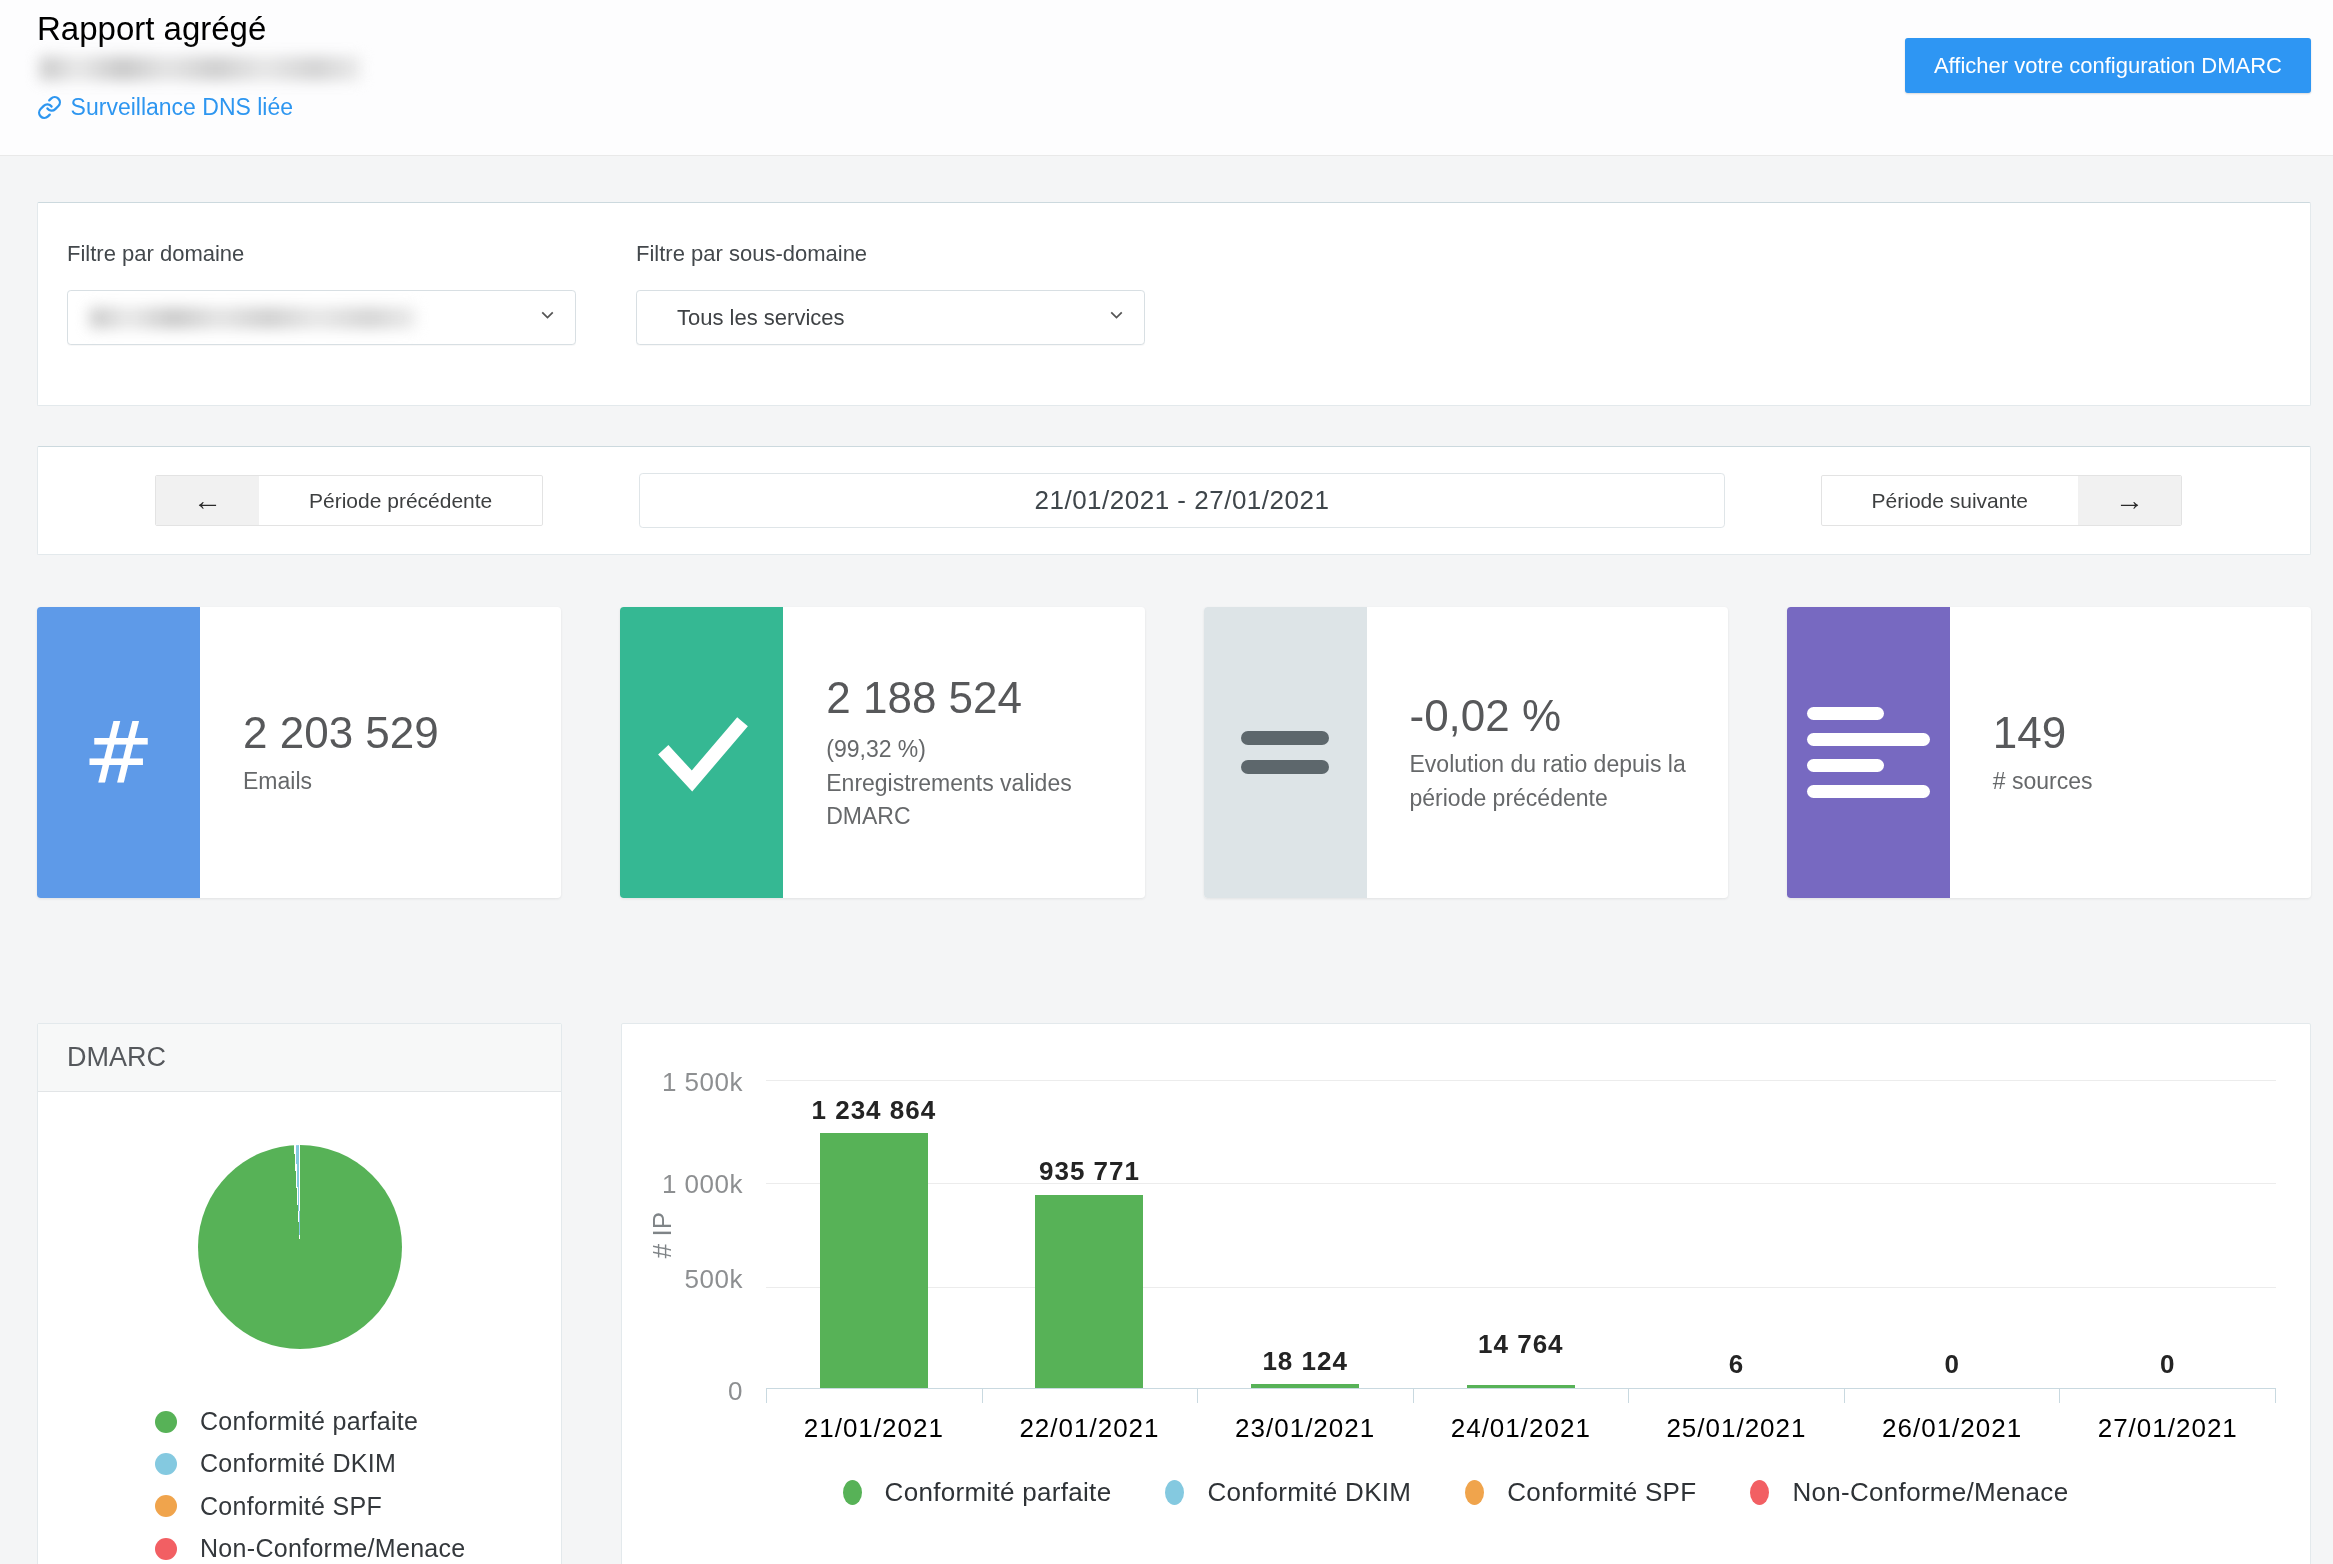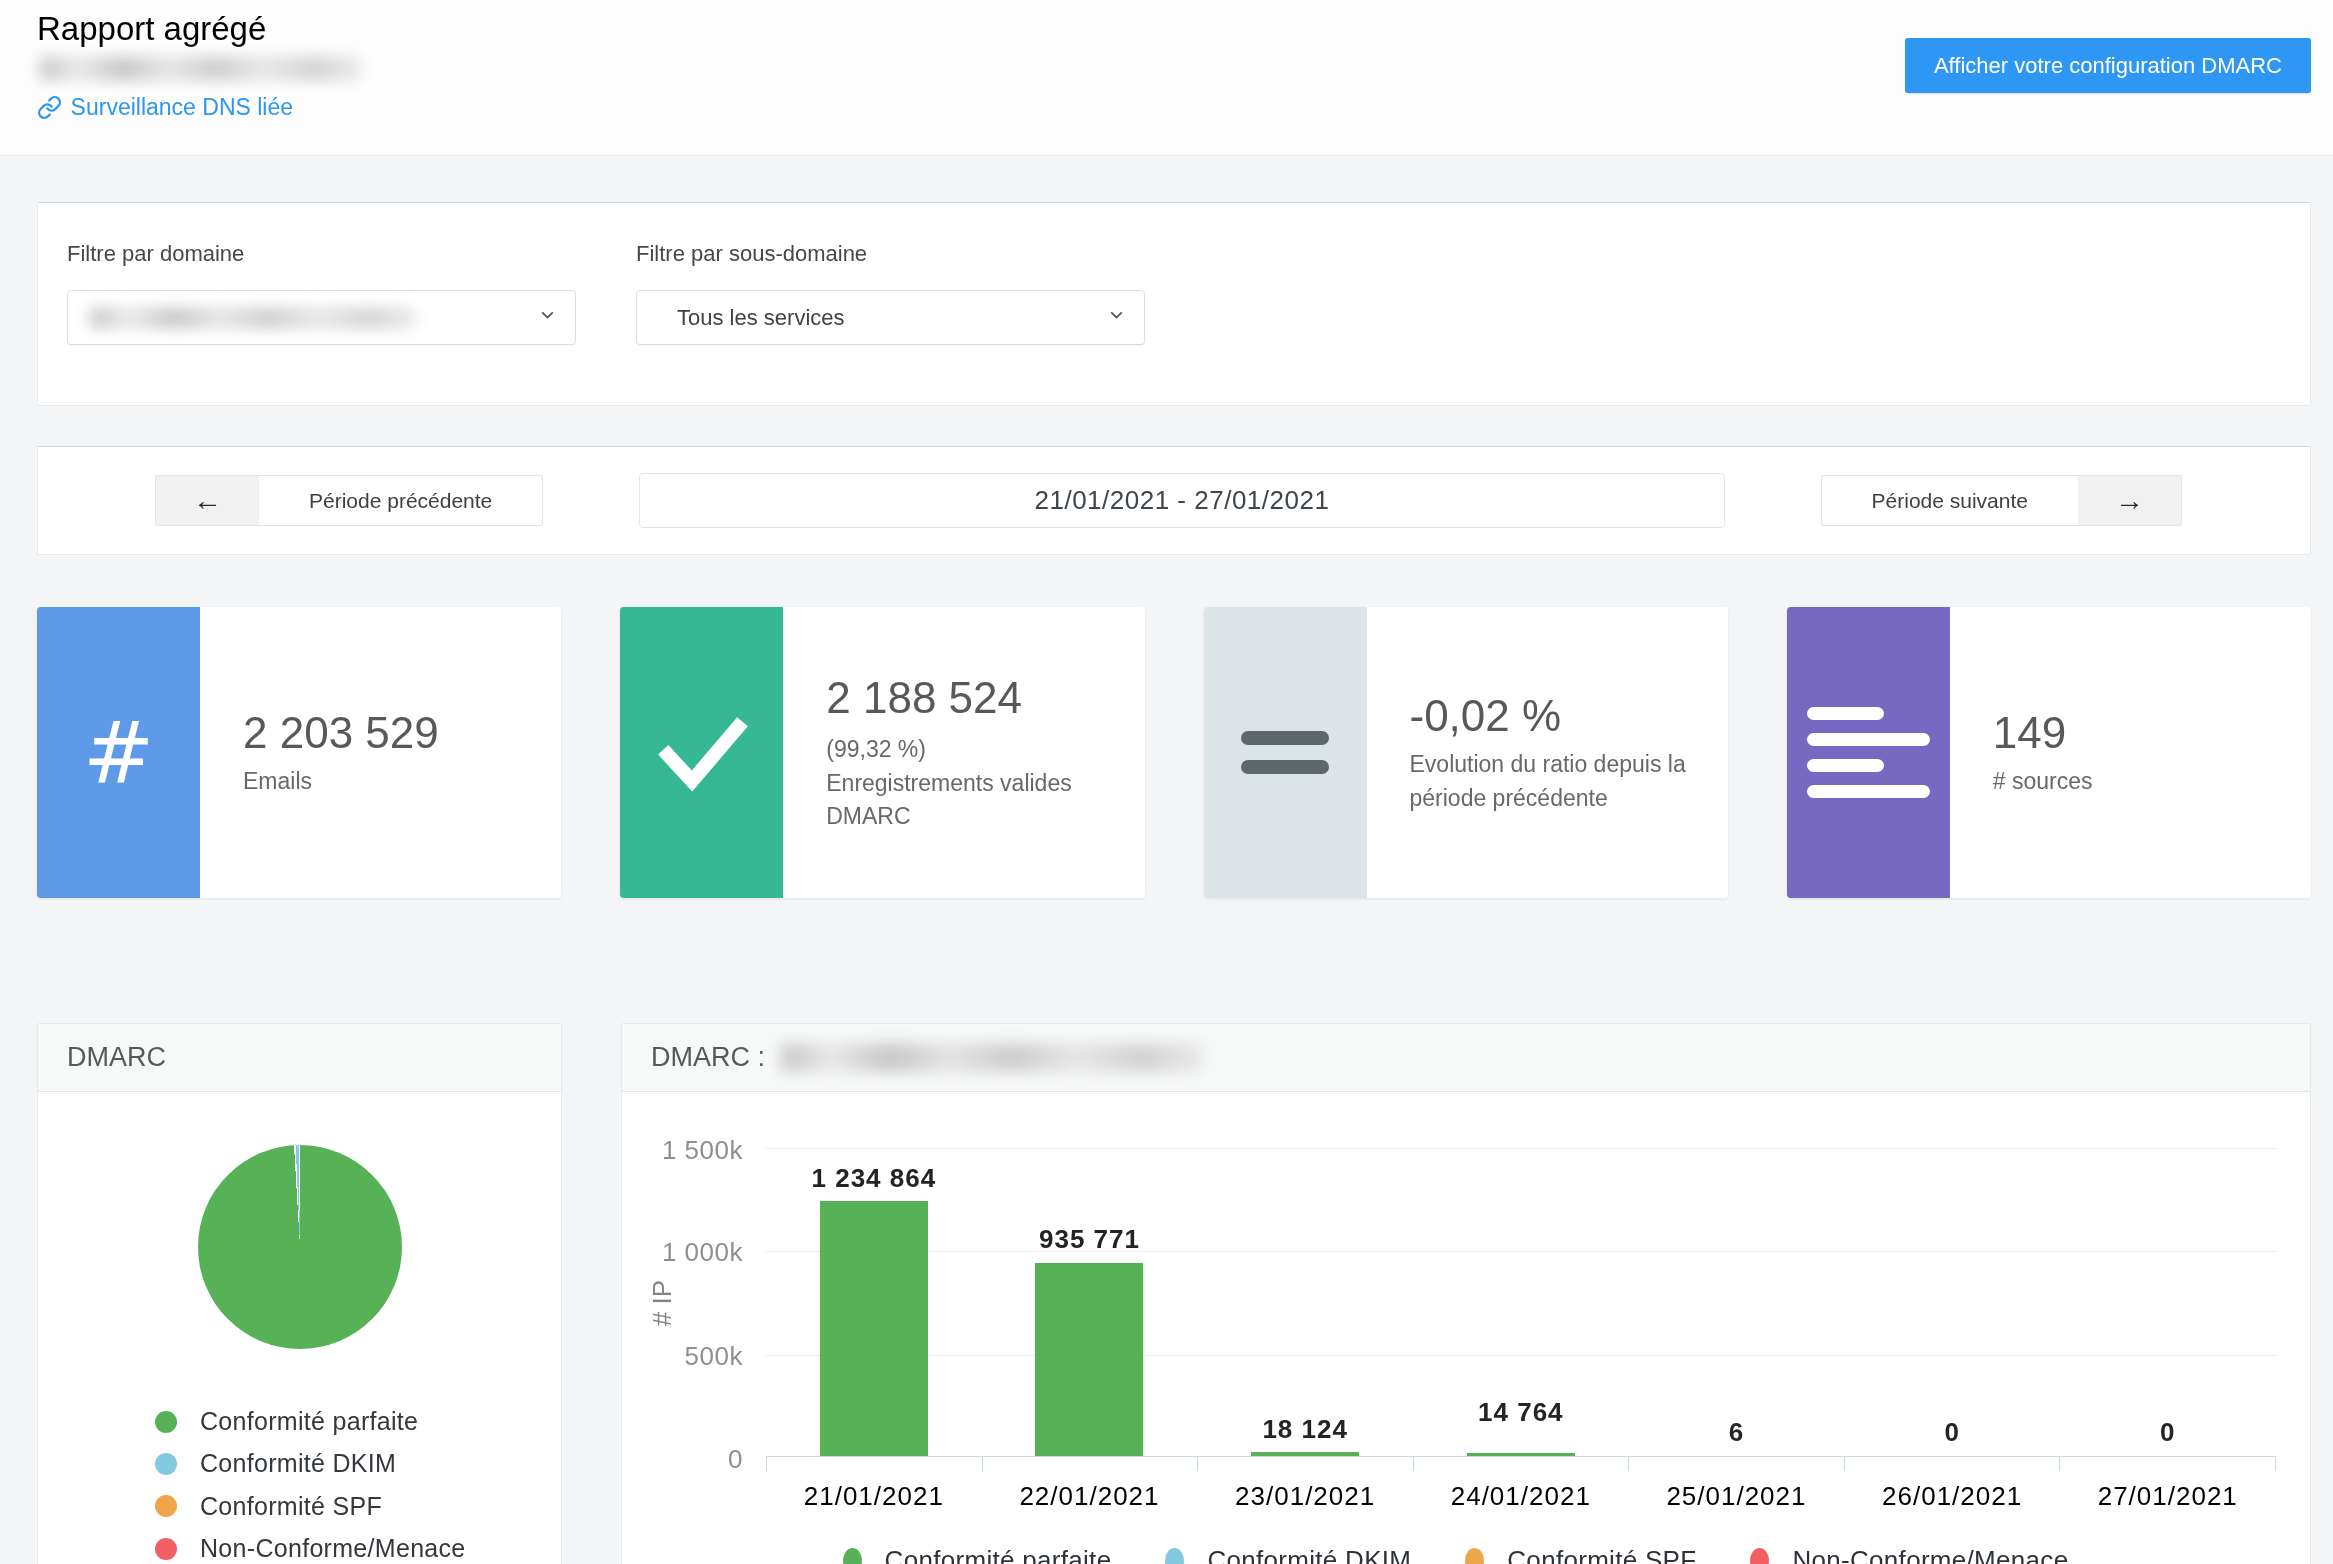--- a/index.html
+++ b/index.html
@@ -270,31 +270,27 @@
         </div>
         <div class="legend-item">
           <span class="dot" style="background: rgb(242, 95, 99);"></span>
           <span class="lbl">Non-Conforme/Menace</span>
         </div>
       </div>
     </div>
   </div>
 
   <div class="chart-card bar-card">
-    <div class="chart-card-header">
-      <span>DMARC :</span>
-      <span class="blurbox bar-title-blur"></span>
-    </div>
     <div class="bar-body">
       <div class="chart">
         <div class="ylab"># IP</div>
         <div class="yticks">
           <span style="top:-13.4px">1 500k</span>
           <span style="top:89px">1 000k</span>
-          <span style="top:193px">500k</span>
+          <span style="top:184px">500k</span>
           <span style="top:296px">0</span>
         </div>
         <div class="plot">
           <div class="gridline" style="top:0"></div>
           <div class="gridline" style="top:103px"></div>
           <div class="gridline" style="top:207px"></div>
           <div class="bars">
             <div class="bar-slot">
                 <div class="bar" style="height: 255px; background: rgb(87, 178, 87);"></div>
                 <div class="bar-value" style="bottom: 262px;">1 234 864</div>

